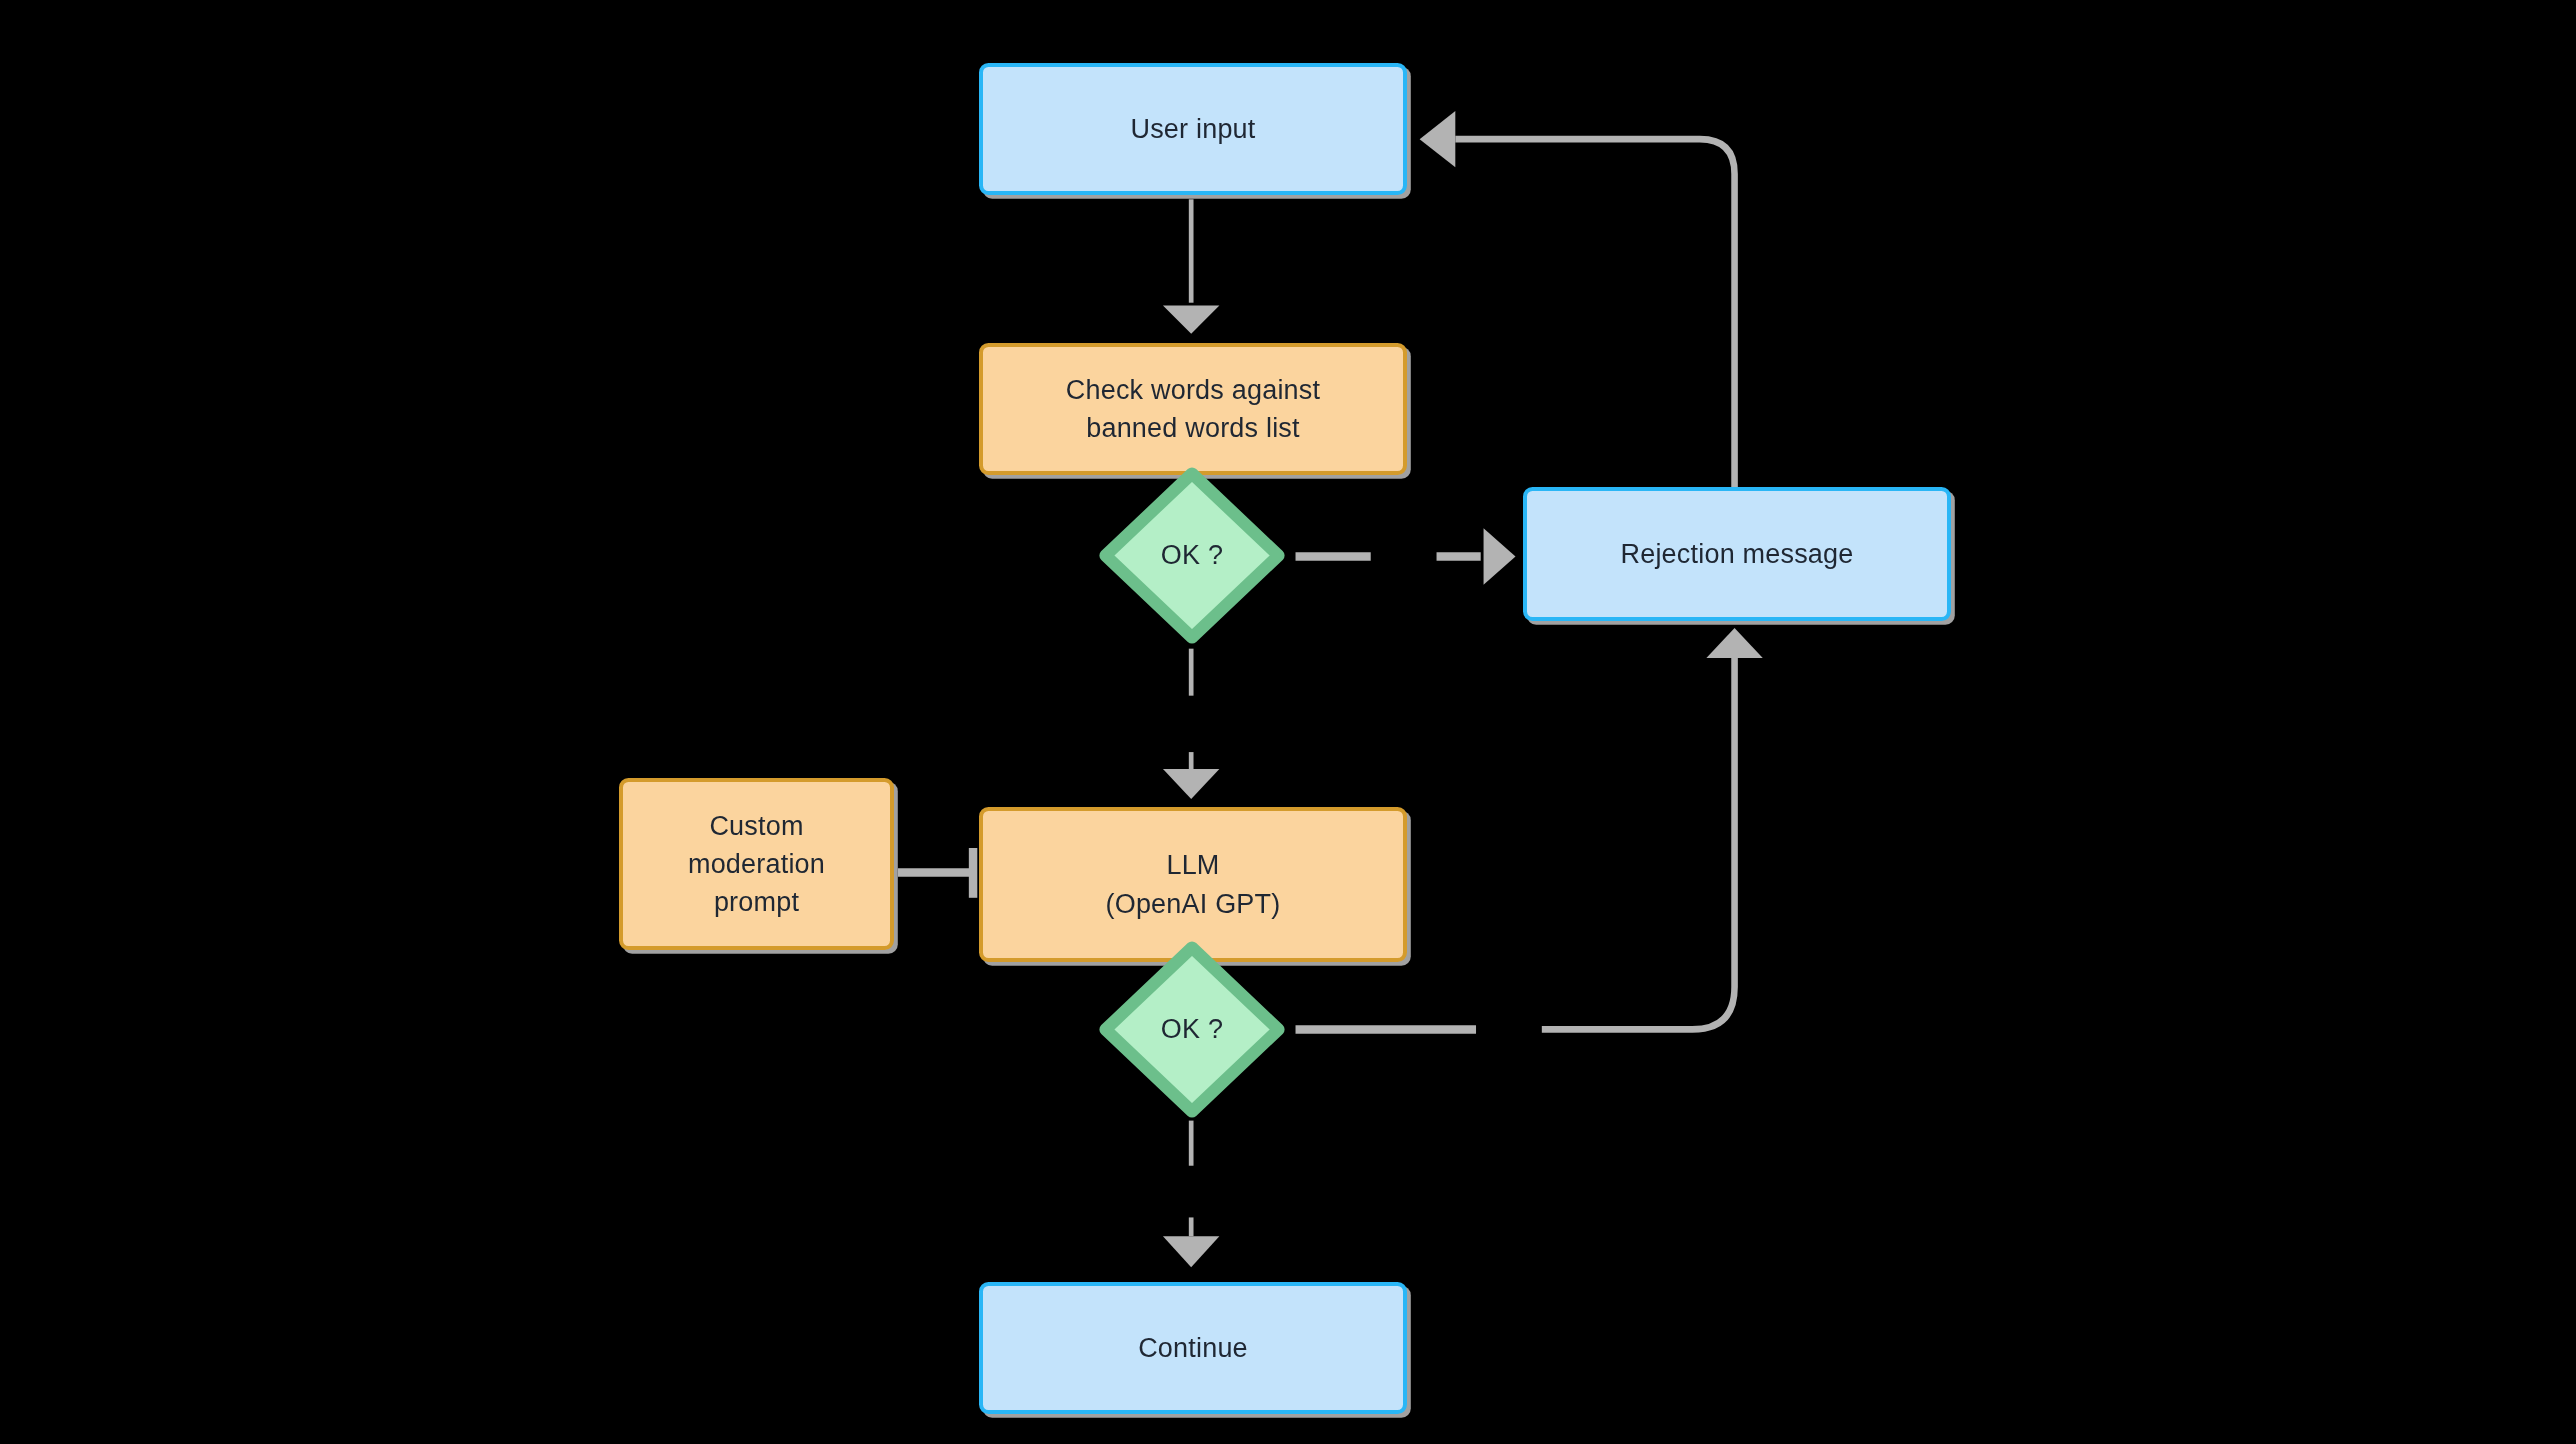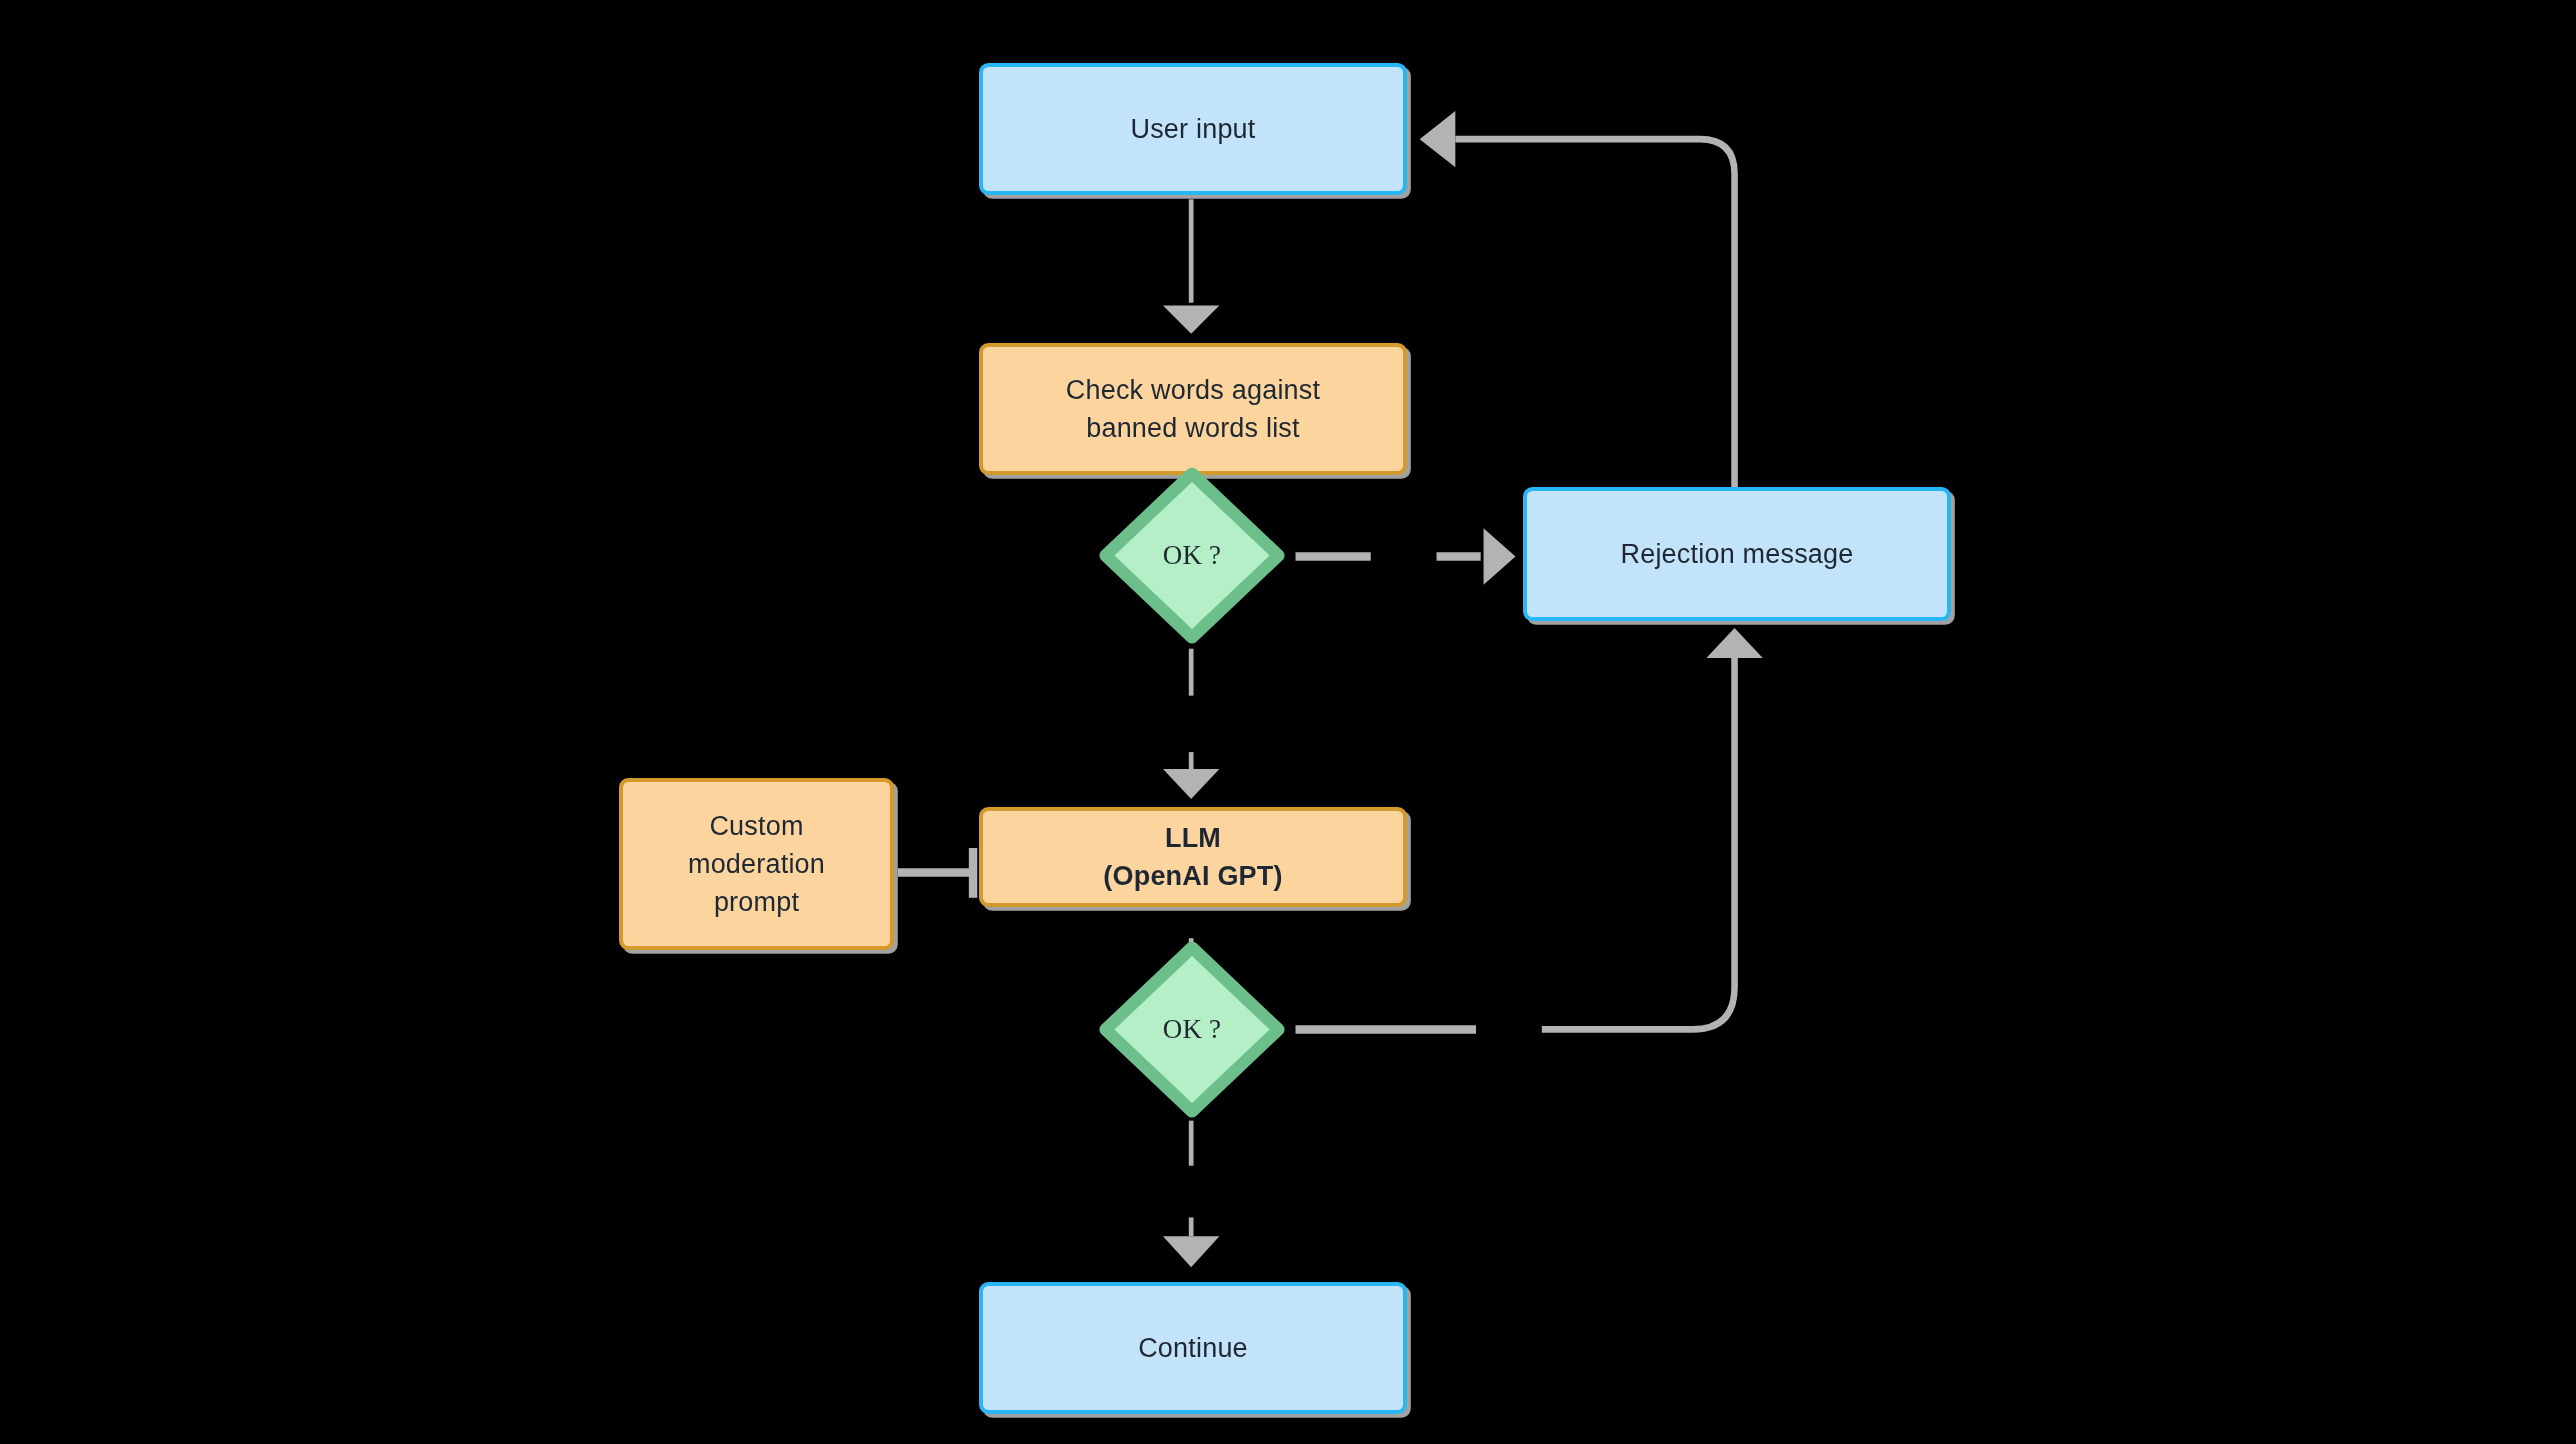--- a/index.html
+++ b/index.html
@@ -51,21 +51,20 @@
   }
   .diamond-node {
     background: transparent;
     border: none;
     box-shadow: none;
   }
   .diamond-label {
     position: relative;
     z-index: 2;
     pointer-events: none;
-    font-family: Liberation Serif, serif;
   }
   .diamond-shape {
     position: absolute;
     left: 0;
     top: 0;
     width: 100%;
     height: 100%;
     z-index: 1;
   }
 </style>
@@ -148,21 +147,21 @@
   <div class="node node-process blue-node" style="left:1523px; top:487px; width:428px; height:134px;">
     <span>Rejection message</span>
   </div>
 
   <div class="node node-process orange-node" style="left:619px; top:778px; width:275px; height:172px; white-space:pre-line;">
     <span>Custom
 moderation
 prompt</span>
   </div>
 
-  <div class="node node-process orange-node" style="left:979px; top:807px; width:428px; height:100px; white-space:pre-line;font-weight:bold;">
+  <div class="node node-process orange-node" style="left:979px; top:807px; width:428px; height:155px; white-space:pre-line;">
     <span>LLM
 (OpenAI GPT)</span>
   </div>
 
   <div class="node diamond-node" style="left:1098px; top:940px; width:188px; height:179px;">
     <svg class="diamond-shape" viewBox="0 0 200 190" preserveAspectRatio="none">
       <polygon points="100,8 192,95 100,182 8,95" fill="#B4EFC7" stroke="#6CBF8B" stroke-width="13" stroke-linejoin="round"></polygon>
     </svg>
     <span class="diamond-label">OK ?</span>
   </div>

